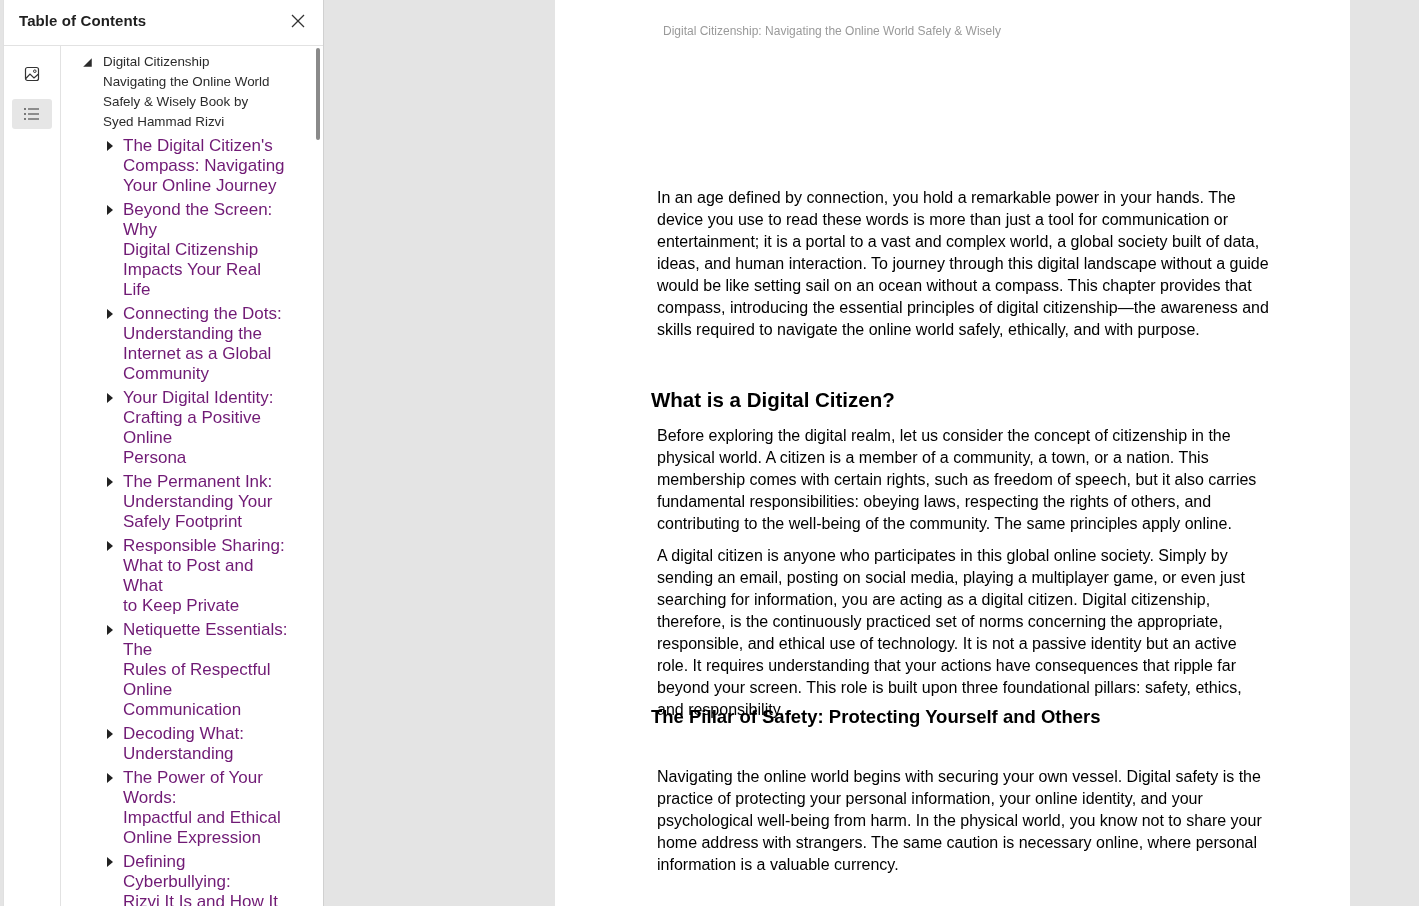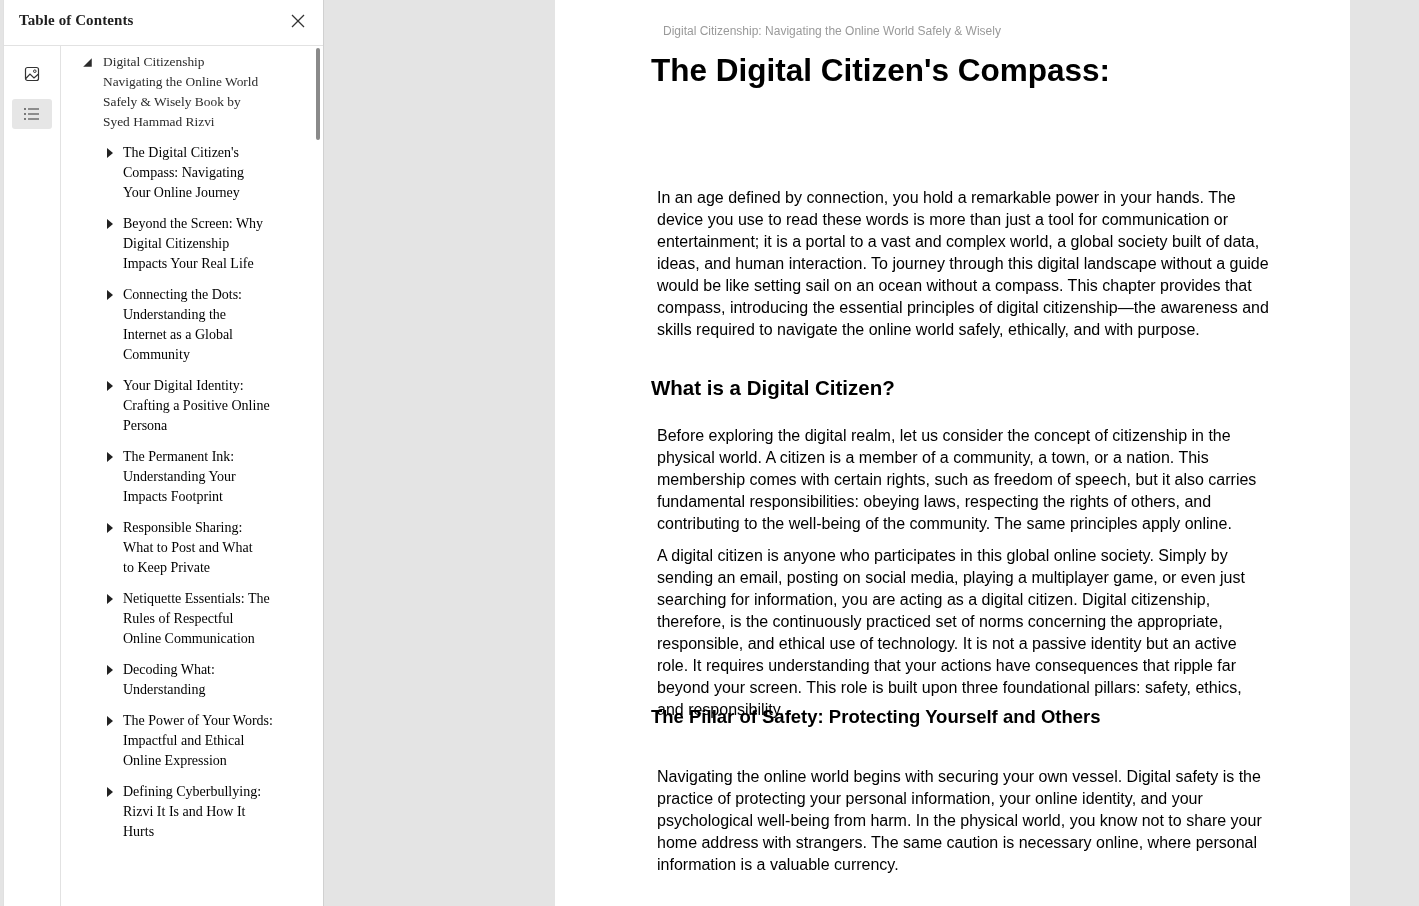--- a/index.html
+++ b/index.html
@@ -9,21 +9,21 @@
     position: relative;
     font-family: "Liberation Sans", sans-serif;
   }
   
   .toc-pane {
     position: absolute; left: 3px; top: 0; width: 321px; height: 906px;
     background: #ffffff;
     border-right: 1px solid #d0d0d0;
     border-left: 1px solid #e0e0e0;
     box-sizing: border-box;
-    font-family: Liberation Serif, serif;
+    font-family: Liberation Sans, sans-serif;
   }
   .toc-header {
     position: absolute; left: 0; top: 0; right: 0; height: 45px;
     border-bottom: 1px solid #e2e2e2;
   }
   .toc-title {
     position: absolute; left: 15px; top: 12px;
     font-size: 15px; color: #1f1f1f; font-weight: 600;
     letter-spacing: 0.1px;
   }
@@ -56,22 +56,22 @@
     font-size: 13.4px; line-height: 20px; color: #2b2b2b;
   }
   .toc-root .arrow {
     position: absolute; left: 22px; top: 12px;
     width: 0; height: 0;
     border-left: 9px solid transparent;
     border-bottom: 9px solid #2b2b2b;
     transform: scale(0.95);
   }
   .toc-item {
-    position: relative; padding: 0 30px 0 62px; margin-top: 11px;
-    font-size: 14px; line-height: 20px; color: #000000;
+    position: relative; padding: 0 30px 0 62px; margin-top: 4px;
+    font-size: 17px; line-height: 20px; color: #701a75;
     cursor: pointer;
   }
   .toc-item .arrow {
     position: absolute; left: 46px; top: 5px;
     width: 0; height: 0;
     border-top: 5px solid transparent;
     border-bottom: 5px solid transparent;
     border-left: 6px solid #222;
   }
   .toc-label { display: block; }
@@ -172,21 +172,21 @@
       <li class="toc-item">
         <span class="arrow"></span>
         <span class="toc-label">Your Digital Identity:</span>
         <span class="toc-label">Crafting a Positive Online</span>
         <span class="toc-label">Persona</span>
       </li>
       <li class="toc-item">
         <span class="arrow"></span>
         <span class="toc-label">The Permanent Ink:</span>
         <span class="toc-label">Understanding Your</span>
-        <span class="toc-label">Impacts Footprint</span>
+        <span class="toc-label">Safely Footprint</span>
       </li>
       <li class="toc-item">
         <span class="arrow"></span>
         <span class="toc-label">Responsible Sharing:</span>
         <span class="toc-label">What to Post and What</span>
         <span class="toc-label">to Keep Private</span>
       </li>
       <li class="toc-item">
         <span class="arrow"></span>
         <span class="toc-label">Netiquette Essentials: The</span>
@@ -213,26 +213,25 @@
     </ul>
   </div>
   <div class="toc-scrollbar"></div>
 </aside>
 
 <main class="page">
   <div class="page-content">
     <div class="running-header">Digital Citizenship: Navigating the Online World Safely &amp; Wisely</div>
 
     <h1 class="chapter-title">
-      <span style="display:block">The Digital Citizen's Compass:</span>
     </h1>
 
     <p class="para" style="top:181px">In an age defined by connection, you hold a remarkable power in your hands. The device you use to read these words is more than just a tool for communication or entertainment; it is a portal to a vast and complex world, a global society built of data, ideas, and human interaction. To journey through this digital landscape without a guide would be like setting sail on an ocean without a compass. This chapter provides that compass, introducing the essential principles of digital citizenship—the awareness and skills required to navigate the online world safely, ethically, and with purpose.</p>
 
-    <h2 class="h2" style="top:376px">What is a Digital Citizen?</h2>
+    <h2 class="h2" style="top:388px">What is a Digital Citizen?</h2>
 
     <p class="para" style="top:419px">Before exploring the digital realm, let us consider the concept of citizenship in the physical world. A citizen is a member of a community, a town, or a nation. This membership comes with certain rights, such as freedom of speech, but it also carries fundamental responsibilities: obeying laws, respecting the rights of others, and contributing to the well-being of the community. The same principles apply online.</p>
 
     <p class="para" style="top:539px">A digital citizen is anyone who participates in this global online society. Simply by sending an email, posting on social media, playing a multiplayer game, or even just searching for information, you are acting as a digital citizen. Digital citizenship, therefore, is the continuously practiced set of norms concerning the appropriate, responsible, and ethical use of technology. It is not a passive identity but an active role. It requires understanding that your actions have consequences that ripple far beyond your screen. This role is built upon three foundational pillars: safety, ethics, and responsibility.</p>
 
     <h3 class="h3" style="top:706px">The Pillar of Safety: Protecting Yourself and Others</h3>
 
     <p class="para" style="top:760px">Navigating the online world begins with securing your own vessel. Digital safety is the practice of protecting your personal information, your online identity, and your psychological well-being from harm. In the physical world, you know not to share your home address with strangers. The same caution is necessary online, where personal information is a valuable currency.</p>
   </div>
 </main>

